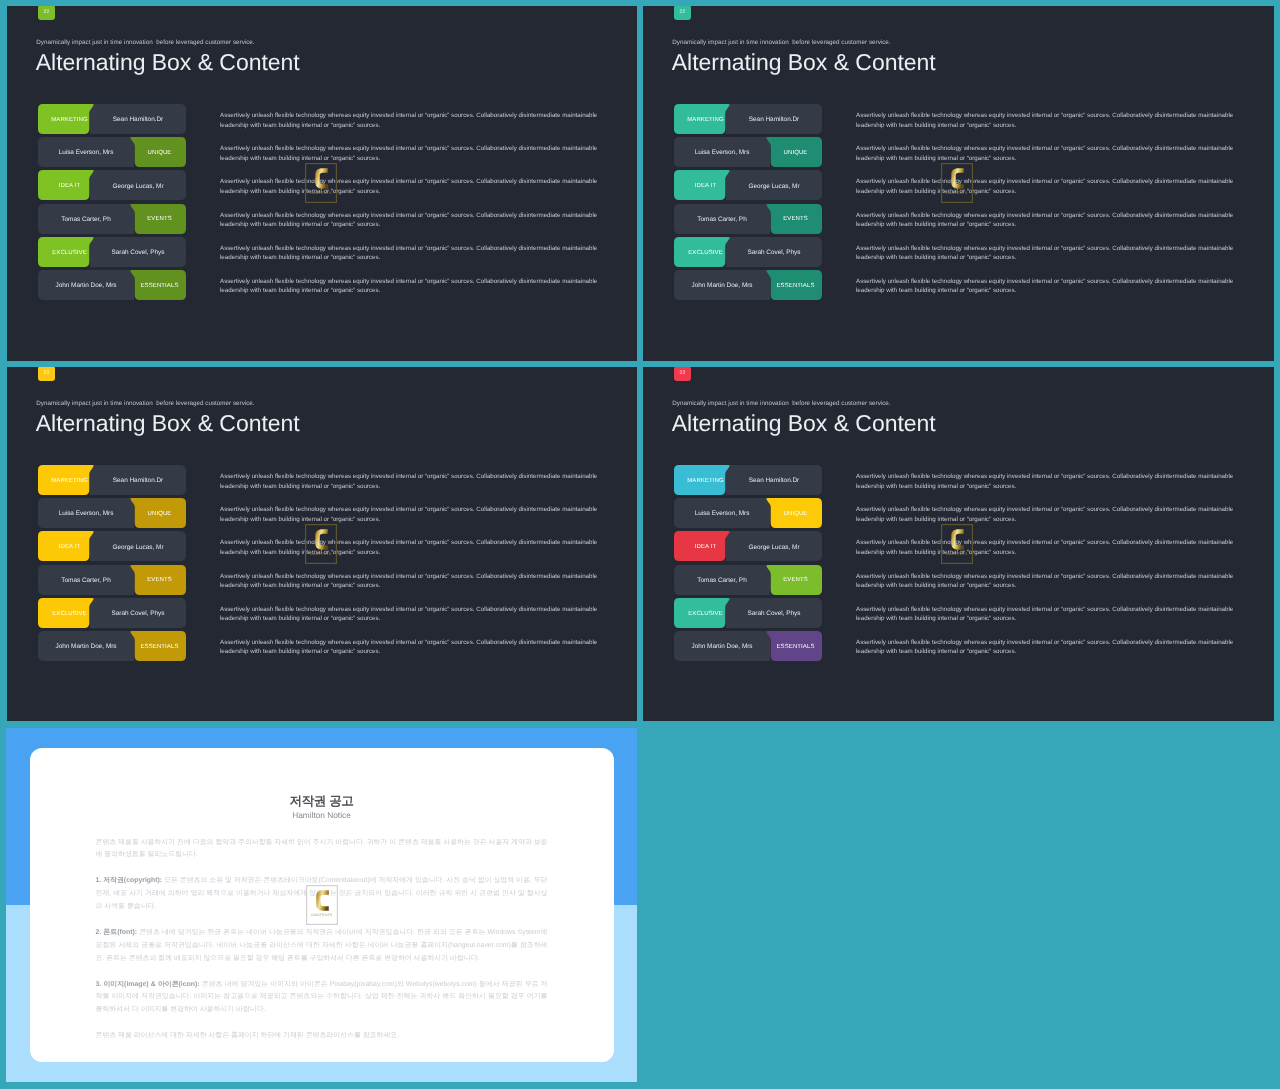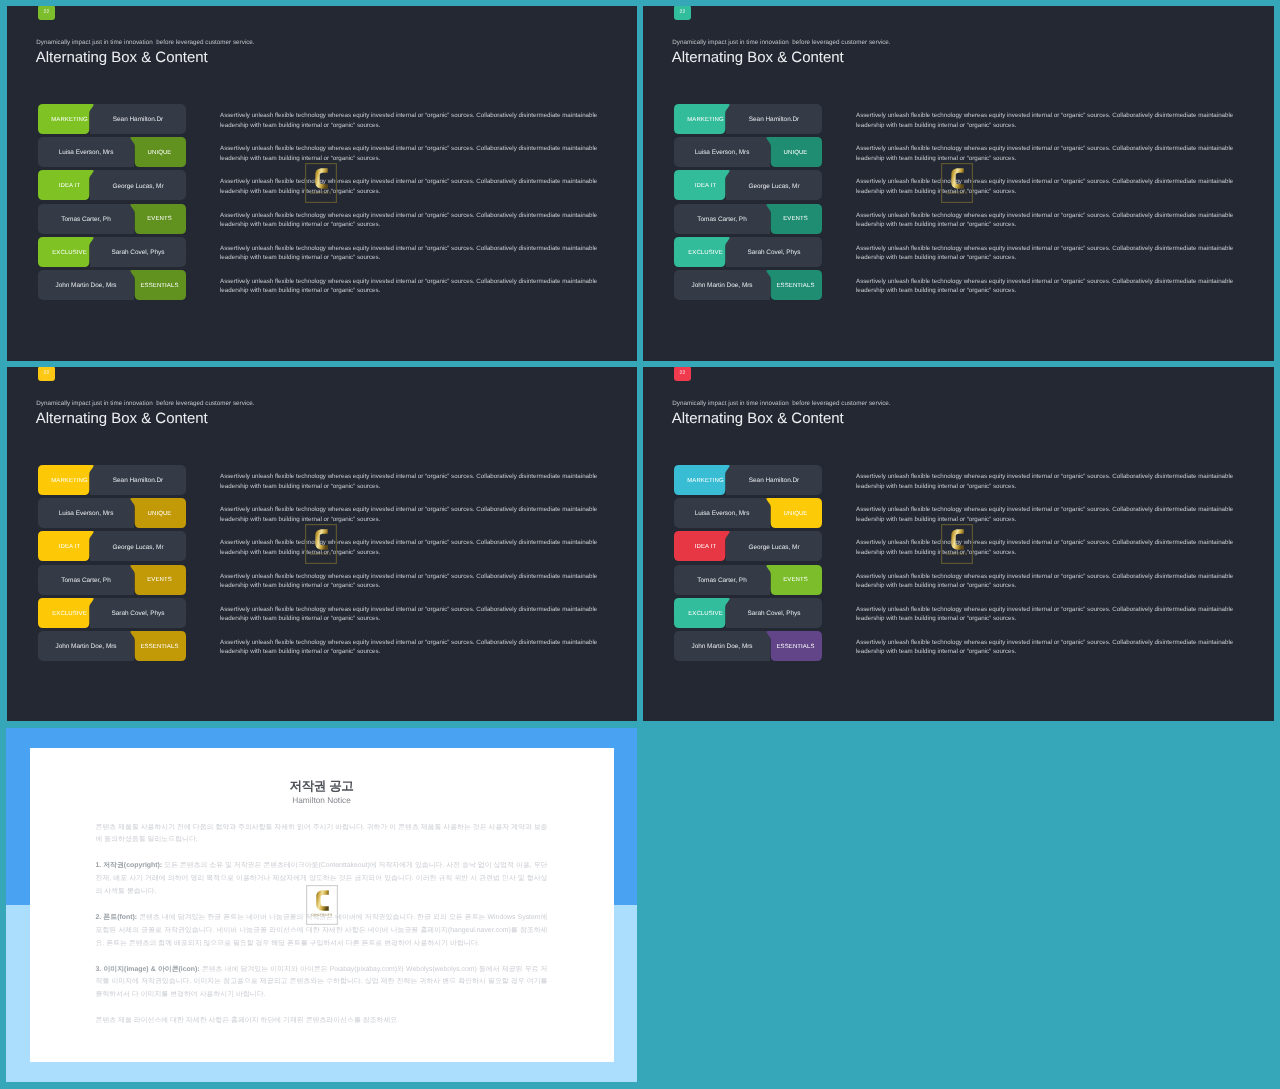--- a/index.html
+++ b/index.html
@@ -31,21 +31,21 @@
     display:flex; align-items:center; justify-content:center;
     color:#ffffff; font-size:5px; letter-spacing:.2px; line-height:1;
   }
   .subtitle {
     position:absolute; left:29.2px; top:32.8px;
     font-size:6.3px; color:#bfc2c8;
     white-space:pre;
   }
   .title {
     position:absolute; left:28.8px; top:42.8px;
-    font-size:15px; color:#eceef1; font-weight:400;
+    font-size:23px; color:#eceef1; font-weight:400;
     letter-spacing:-.03px; white-space:nowrap;
   }
 
   .rows { position:absolute; left:31px; top:98px; width:148px; }
   .row { position:relative; height:30px; margin-bottom:3.2px; }
   .row .dark {
     position:absolute; top:0; height:30px;
     background:#343a46; border-radius:5px;
     display:flex; align-items:center; justify-content:center;
     color:#e7e9ec; font-size:6.4px; white-space:nowrap;
@@ -71,21 +71,21 @@
     height:30px; margin-bottom:3.2px;
     font-size:6.2px; line-height:9.5px; color:#c5c8ce;
     padding-top:7px;
   }
 
   
   .docpanel { position:absolute; left:6px; top:728px; width:631px; height:354px; background:#4aa2f2; }
   .docpanel .lower { position:absolute; left:0; right:0; top:177px; bottom:0; background:#aadefc; }
   .paper {
     position:absolute; left:23.5px; top:19.7px; width:584px; height:314px;
-    background:#ffffff; padding:33px 66px 0 66px;
+    background:#ffffff; padding:48px 66px 0 66px;border-radius:12px;
   }
   .doc-title { text-align:center; margin-top:-2px; font-size:12.6px; color:#4e5157; font-weight:700; letter-spacing:-.4px; line-height:14px;}
   .doc-sub { text-align:center; font-size:8.3px; color:#84878c; margin-top:2px; line-height:10px; }
   .doc-p { font-size:6.9px; line-height:12.9px; color:#c9ccd1; margin-top:12.9px; text-align:justify; }
   .doc-sub + .doc-p { margin-top:16.9px; }
   .doc-p b { color:#9aa0a6; }
 
   
   .wm { position:absolute; width:32px; height:40px; pointer-events:none; }
   .wm-slide { left:298.4px; top:156.5px; }

